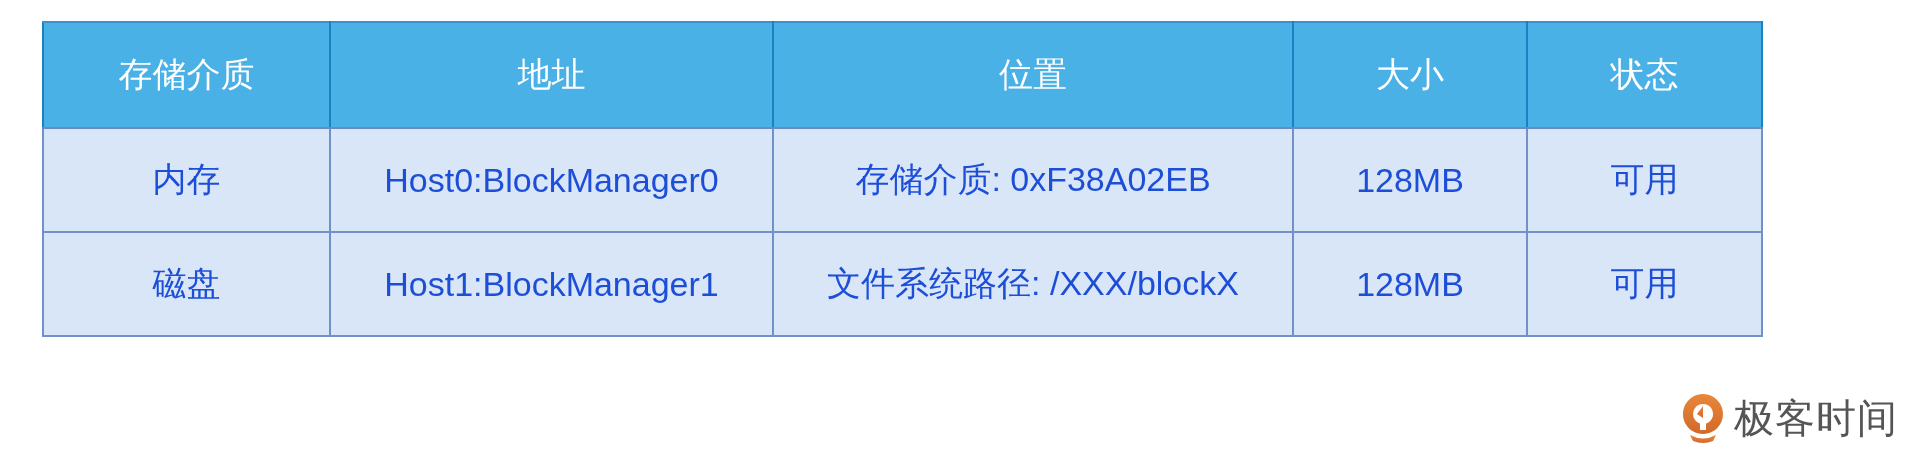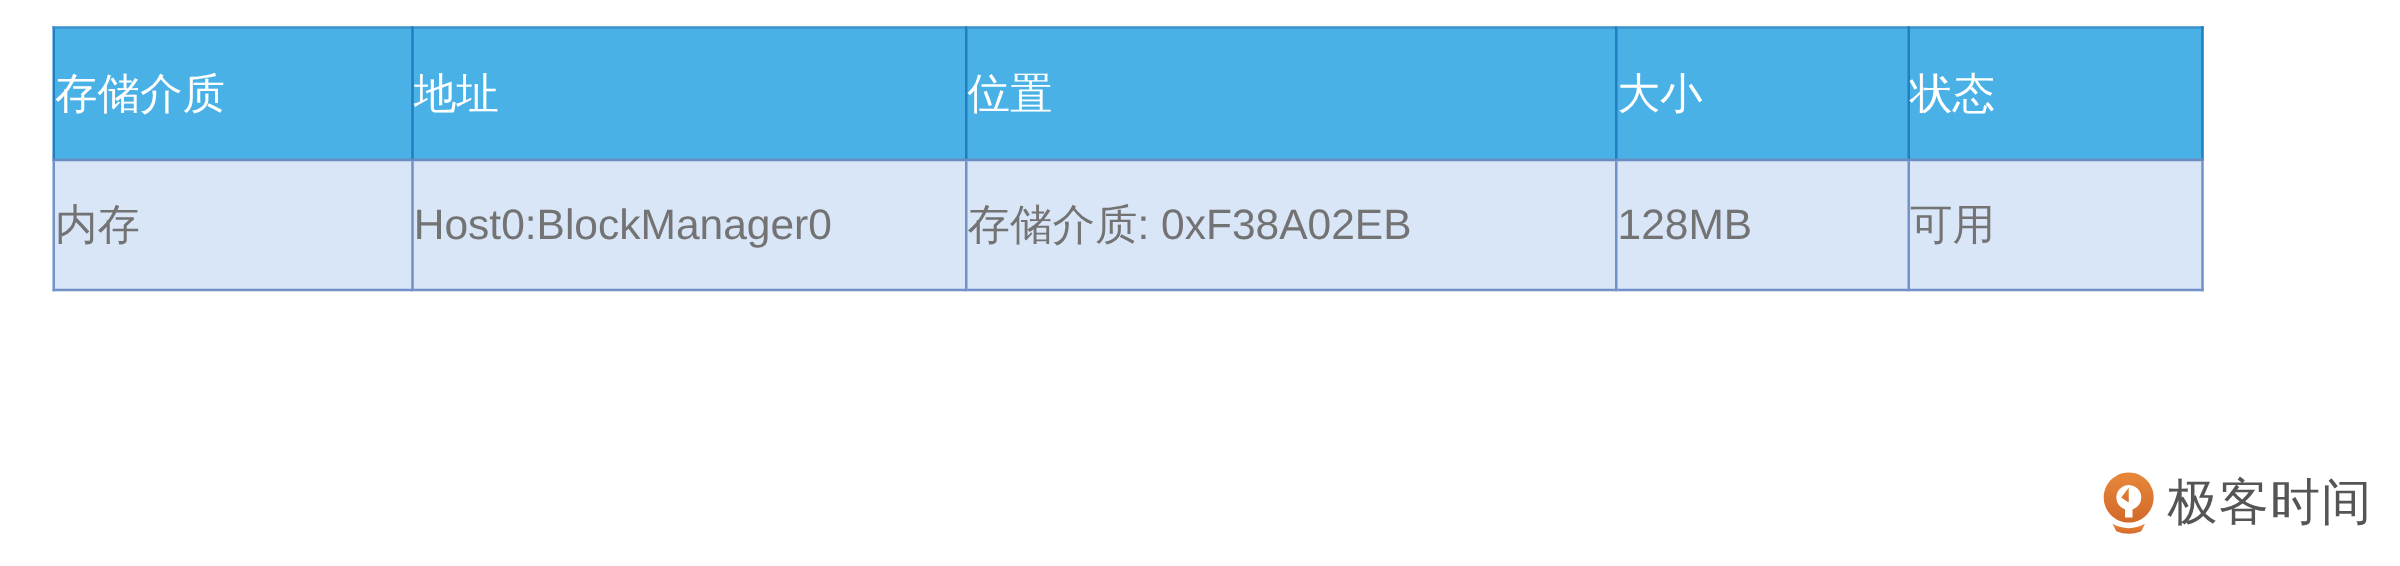--- a/index.html
+++ b/index.html
@@ -16,52 +16,52 @@
   }
   .storage-table {
     position: absolute;
     left: 42px;
     top: 21px;
     width: 1719px;
     border-collapse: collapse;
     table-layout: fixed;
   }
   .storage-table th, .storage-table td {
-    text-align: left;
+    text-align: center;
     vertical-align: middle;
     padding: 0;
     font-weight: normal;
     font-size: 34px;
     white-space: nowrap;
   }
   .storage-table thead th {
     background: #4ab1e6;
     color: #ffffff;
     height: 104px;
     border-left: 2px solid #1f7fc1;
     border-right: 2px solid #1f7fc1;
     border-top: 2px solid #3a92cc;
     border-bottom: 2px solid #6a8ac0;
   }
   .storage-table tbody td {
     background: #d9e6f8;
-    color: #737373;
+    color: #1d4ed8;
     height: 102px;
     border: 2px solid #7191c9;
   }
   .col-medium { width: 287px; }
   .col-address { width: 443px; }
   .col-location { width: 520px; }
   .col-size { width: 234px; }
   .col-status { width: 235px; }
 
   .logo {
     position: absolute;
     left: 1680px;
-    top: 376px;
+    top: 392px;
     height: 52px;
     display: flex;
     align-items: center;
   }
   .logo-mark {
     width: 46px;
     height: 52px;
     display: block;
   }
   .logo-text {
@@ -94,20 +94,27 @@
     </tr>
   </thead>
   <tbody>
     <tr>
       <td>内存</td>
       <td>Host0:BlockManager0</td>
       <td>存储介质: 0xF38A02EB</td>
       <td>128MB</td>
       <td>可用</td>
     </tr>
+    <tr>
+      <td>磁盘</td>
+      <td>Host1:BlockManager1</td>
+      <td>文件系统路径: /XXX/blockX</td>
+      <td>128MB</td>
+      <td>可用</td>
+    </tr>
   </tbody>
 </table>
 
 <div class="logo">
   <svg class="logo-mark" viewBox="0 0 46 52">
     <defs>
       <linearGradient id="lg" x1="0" y1="0" x2="0" y2="1">
         <stop offset="0" stop-color="#e8873a"></stop>
         <stop offset="1" stop-color="#d2692a"></stop>
       </linearGradient>

